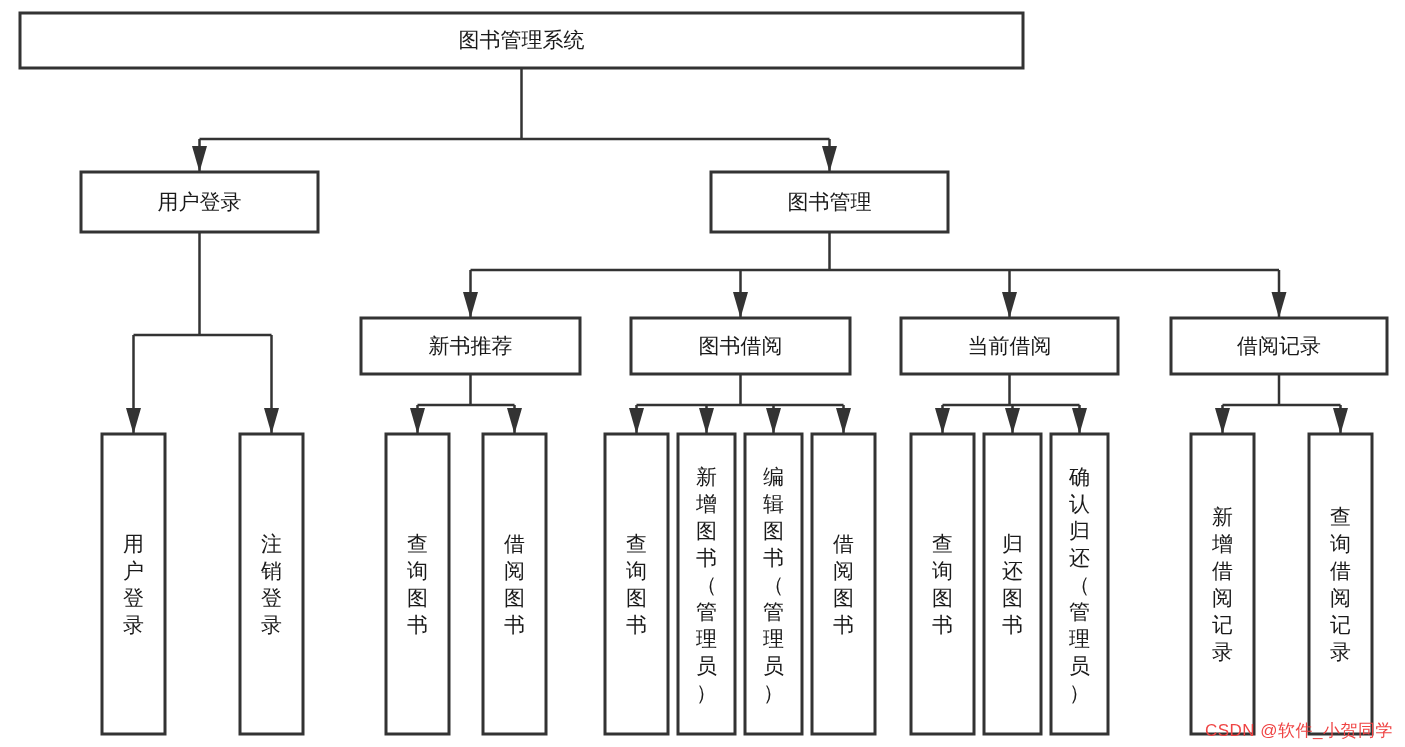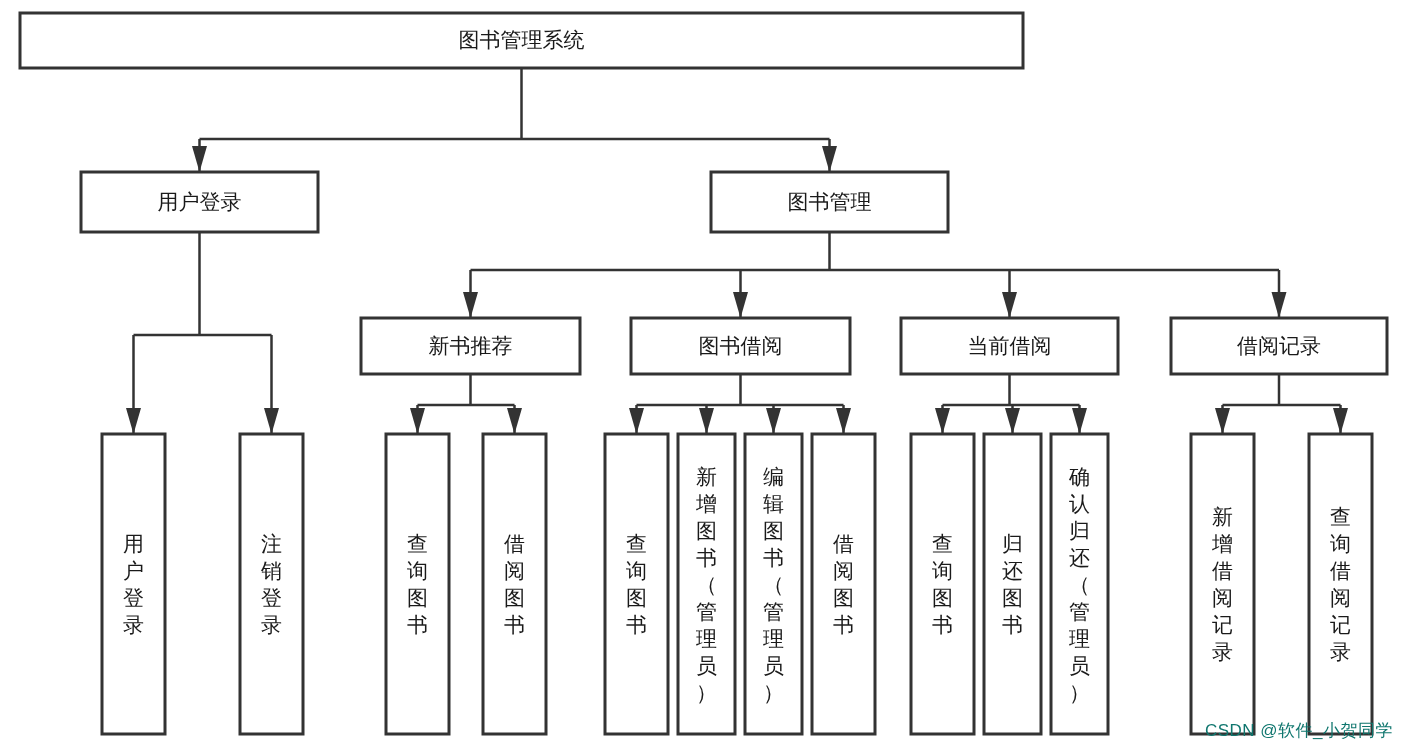--- a/index.html
+++ b/index.html
@@ -52,21 +52,21 @@
     font-size: 21px;
     fill: #1a1a1a;
     text-anchor: middle;
   }
   .watermark {
     position: absolute;
     right: 12px;
     bottom: 5px;
     font-family: "Liberation Sans", "DejaVu Sans", sans-serif;
     font-size: 17px;
-    color: #0f766e;
+    color: #ef4444;
     letter-spacing: 0.5px;
     white-space: nowrap;
     user-select: none;
   }
 </style>
 </head>
 <body>
 
 <div id="diagram-root">
   <svg class="diagram" viewBox="0 0 1405 747">

